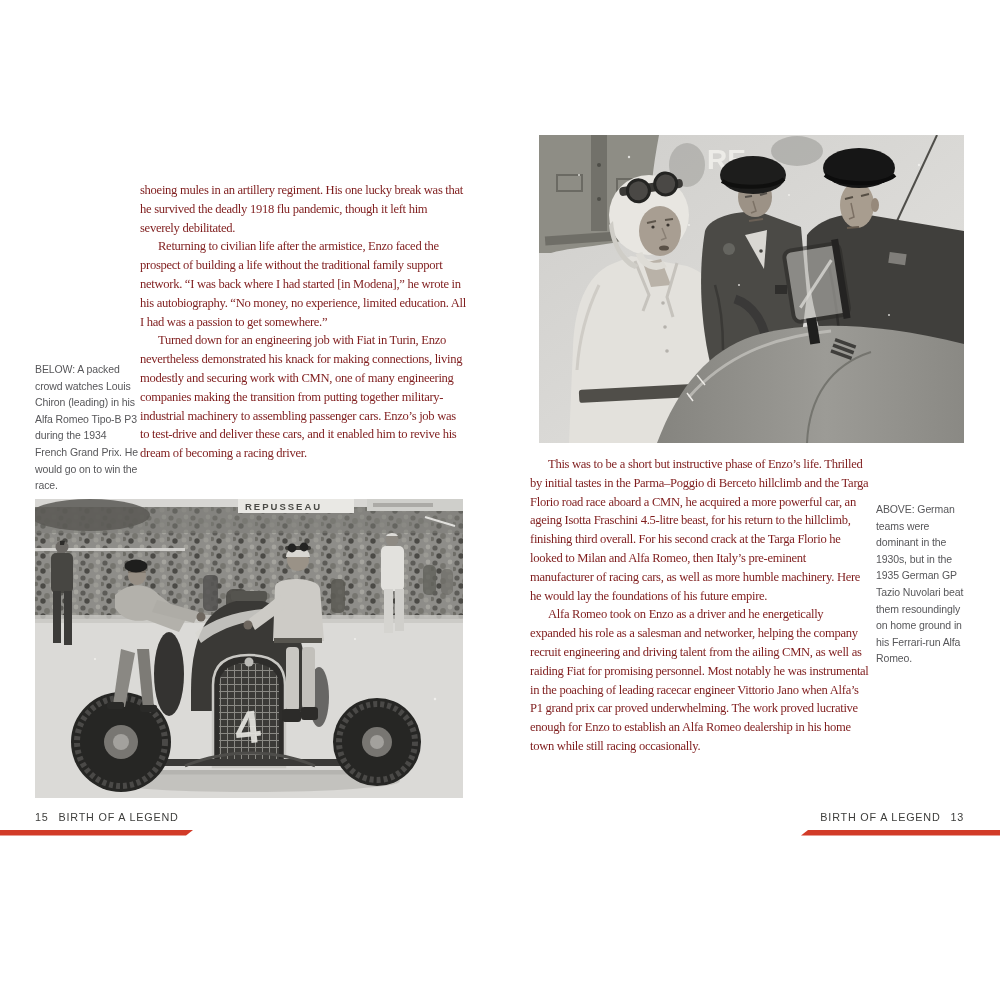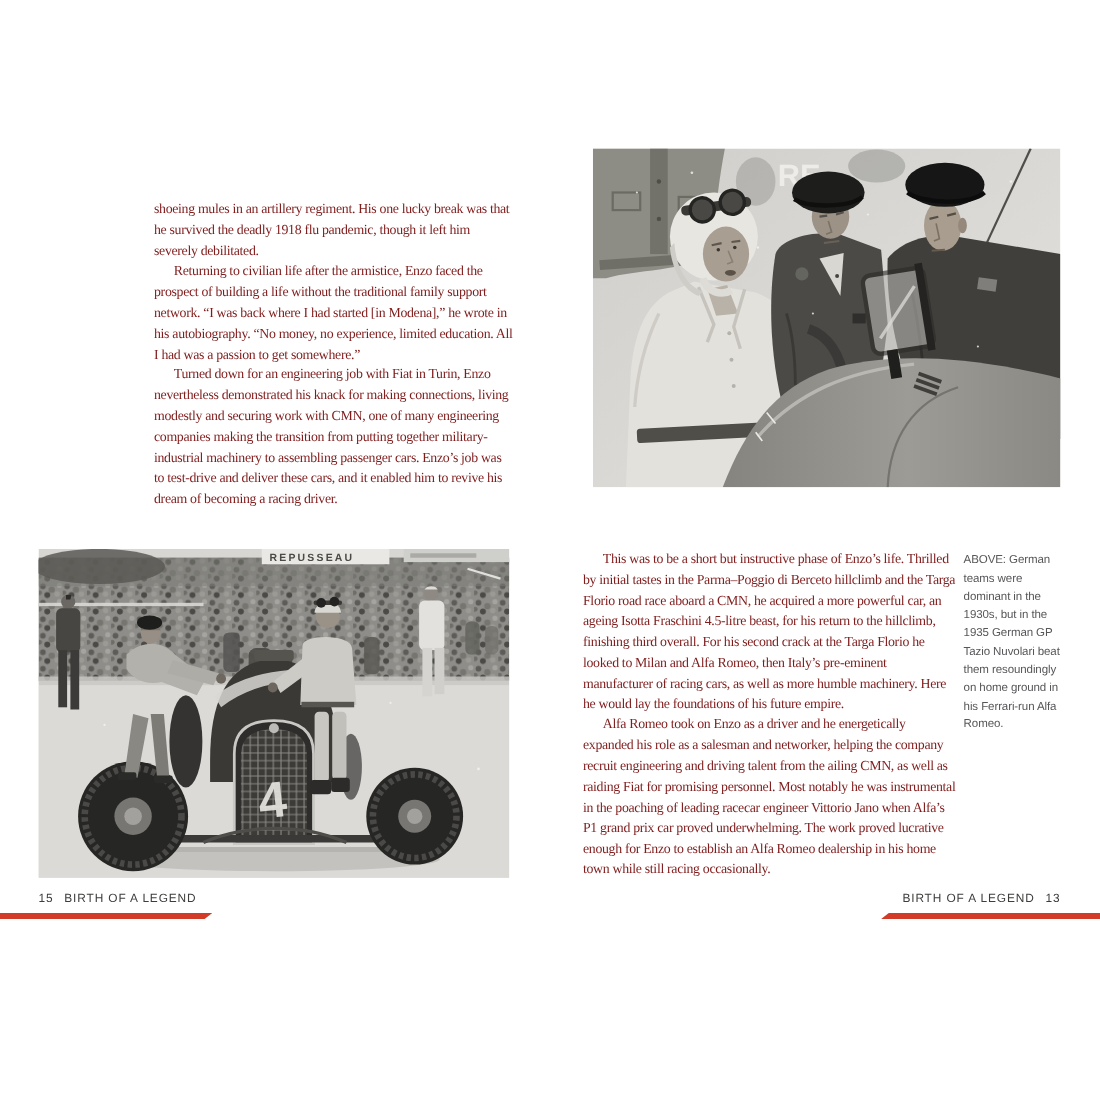--- a/index.html
+++ b/index.html
@@ -6,21 +6,21 @@
   #spread{position:relative;width:1000px;height:1000px;background:#ffffff;overflow:hidden;
           font-family:"Liberation Serif",serif;color:#1d1d1b;}
 
   
   .body-text{position:absolute;font-family:"Liberation Serif",serif;
              font-size:12.6px;line-height:18.8px;letter-spacing:-0.3px;color:#7f1d1d;
              text-align:left;}
   .body-text p{margin:0;text-indent:18px;}
   .body-text p.no-indent{text-indent:0;}
   #left-body{left:140px;top:181px;width:327px;}
-  #right-body{left:530px;top:455px;width:341px;margin-top:44px;}
+  #right-body{left:530px;top:455px;width:341px;}
 
   
   .caption{position:absolute;font-family:"Liberation Sans",sans-serif;
            font-size:10.5px;line-height:16.6px;letter-spacing:-0.1px;color:#57575a;}
   #left-caption{left:35px;top:361px;width:104px;}
   #right-caption{left:876px;top:461px;width:94px;margin-top:40px;}
 
   
   .photo{position:absolute;display:block;}
   #photo-left{left:35px;top:499px;width:428px;height:299px;}
@@ -35,20 +35,21 @@
   #folio-right .num{margin:0 0 0 6px;}
   .redbar{position:absolute;top:830px;height:5.5px;background:#d23b28;}
   #redbar-left{left:0;width:193px;clip-path:polygon(0 0,100% 0,calc(100% - 7px) 100%,0 100%);}
   #redbar-right{left:801px;width:199px;clip-path:polygon(7px 0,100% 0,100% 100%,0 100%);}
 </style>
 </head>
 <body>
 
 <div id="spread">
 
+  <div class="caption" id="left-caption">BELOW: A packed crowd watches Louis Chiron (leading) in his Alfa Romeo Tipo-B P3 during the 1934 French Grand Prix. He would go on to win the race.</div>
 
   <div class="body-text" id="left-body">
     <p class="no-indent">shoeing mules in an artillery regiment. His one lucky break was that he survived the deadly 1918 flu pandemic, though it left him severely debilitated.</p>
     <p>Returning to civilian life after the armistice, Enzo faced the prospect of building a life without the traditional family support network. “I was back where I had started [in Modena],” he wrote in his autobiography. “No money, no experience, limited education. All I had was a passion to get somewhere.”</p>
     <p>Turned down for an engineering job with Fiat in Turin, Enzo nevertheless demonstrated his knack for making connections, living modestly and securing work with CMN, one of many engineering companies making the transition from putting together military-industrial machinery to assembling passenger cars. Enzo’s job was to test-drive and deliver these cars, and it enabled him to revive his dream of becoming a racing driver.</p>
   </div>
 
   <svg class="photo" id="photo-left" viewBox="0 0 428 299" xmlns="http://www.w3.org/2000/svg">
     <defs>
       <pattern id="crowdp" width="22" height="15" patternUnits="userSpaceOnUse">

